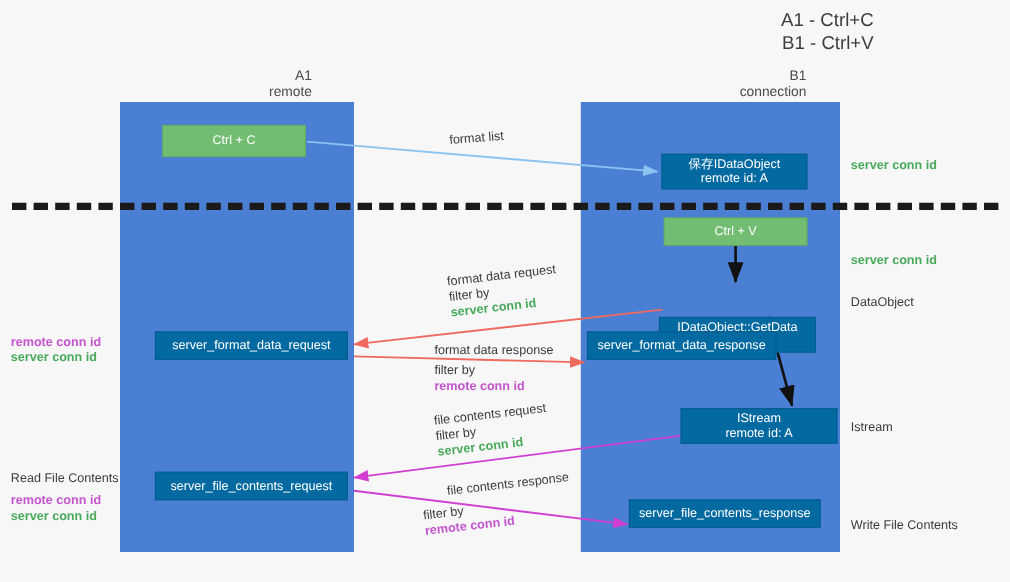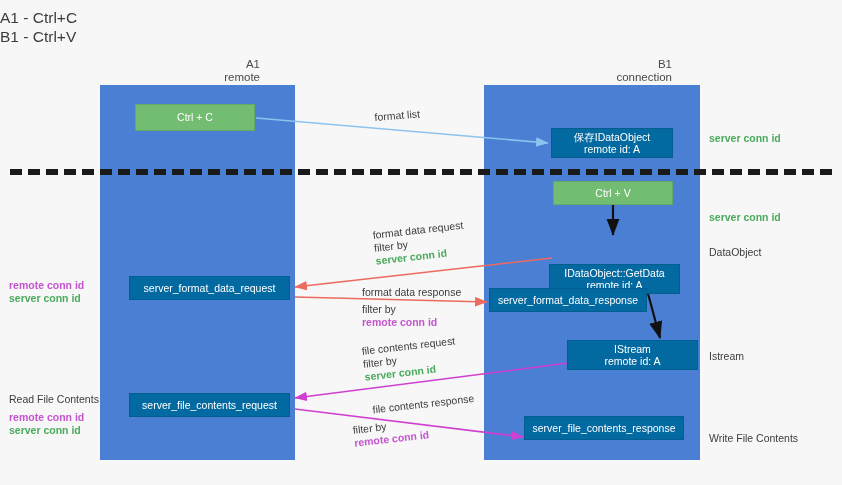--- a/index.html
+++ b/index.html
@@ -21,21 +21,21 @@
   .lane-head{
     position:absolute;text-align:right;
     font-size:11.5px;line-height:13px;color:#4a4a4a;
   }
   .lane-head .l1{display:block;}
   .lane-head .l2{display:block;}
 
   
   #title{
     position:absolute;left:0;top:8px;width:680px;
-    text-align:left;font-size:15.5px;line-height:19px;color:#3c3c3c;
+    text-align:right;font-size:15.5px;line-height:19px;color:#3c3c3c;padding-left:48px;
   }
   #title span{display:block;}
 
   
   .node{
     position:absolute;box-sizing:border-box;
     display:flex;flex-direction:column;align-items:center;justify-content:center;
     color:#ffffff;font-size:10.5px;line-height:12.5px;text-align:center;
     border:1px solid rgba(0,0,0,.10);
   }
@@ -139,21 +139,21 @@
   <div class="node orange" style="left:549px;top:236px;width:131px;height:30px;margin-top:28px;">
     <span class="ln">IDataObject::GetData</span>
     <span class="ln">remote id: A</span>
   </div>
 
   <div class="node orange" style="left:567px;top:340px;width:131px;height:30px;">
     <span class="ln">IStream</span>
     <span class="ln">remote id: A</span>
   </div>
 
-  <div class="node orange" style="left:489px;top:288px;width:158px;height:24px;">
+  <div class="node orange" style="left:489px;top:276px;width:158px;height:24px;">
     <span class="ln">server_format_data_response</span>
   </div>
 
   <div class="node orange" style="left:524px;top:416px;width:160px;height:24px;">
     <span class="ln">server_file_contents_response</span>
   </div>
 
   <div class="lbl rot" style="left:374px;top:111px;transform:rotate(-4.5deg);">format list</div>
 
   <div class="lbl rot two" style="left:372px;top:229px;transform:rotate(-6.5deg);">

